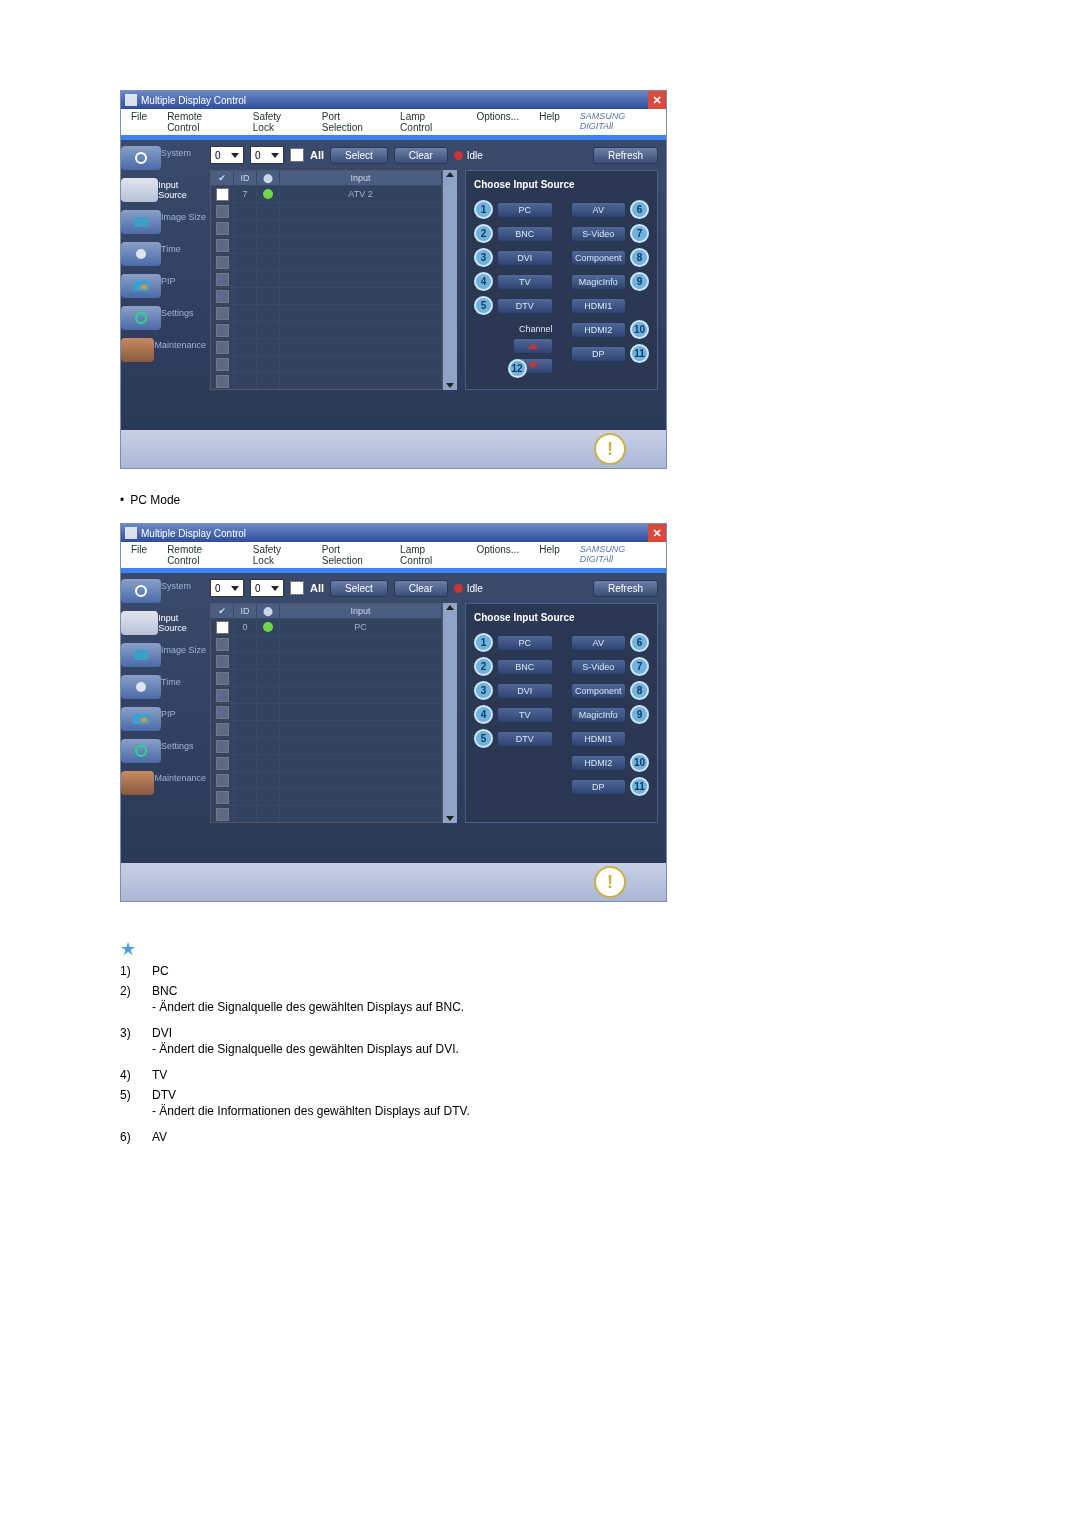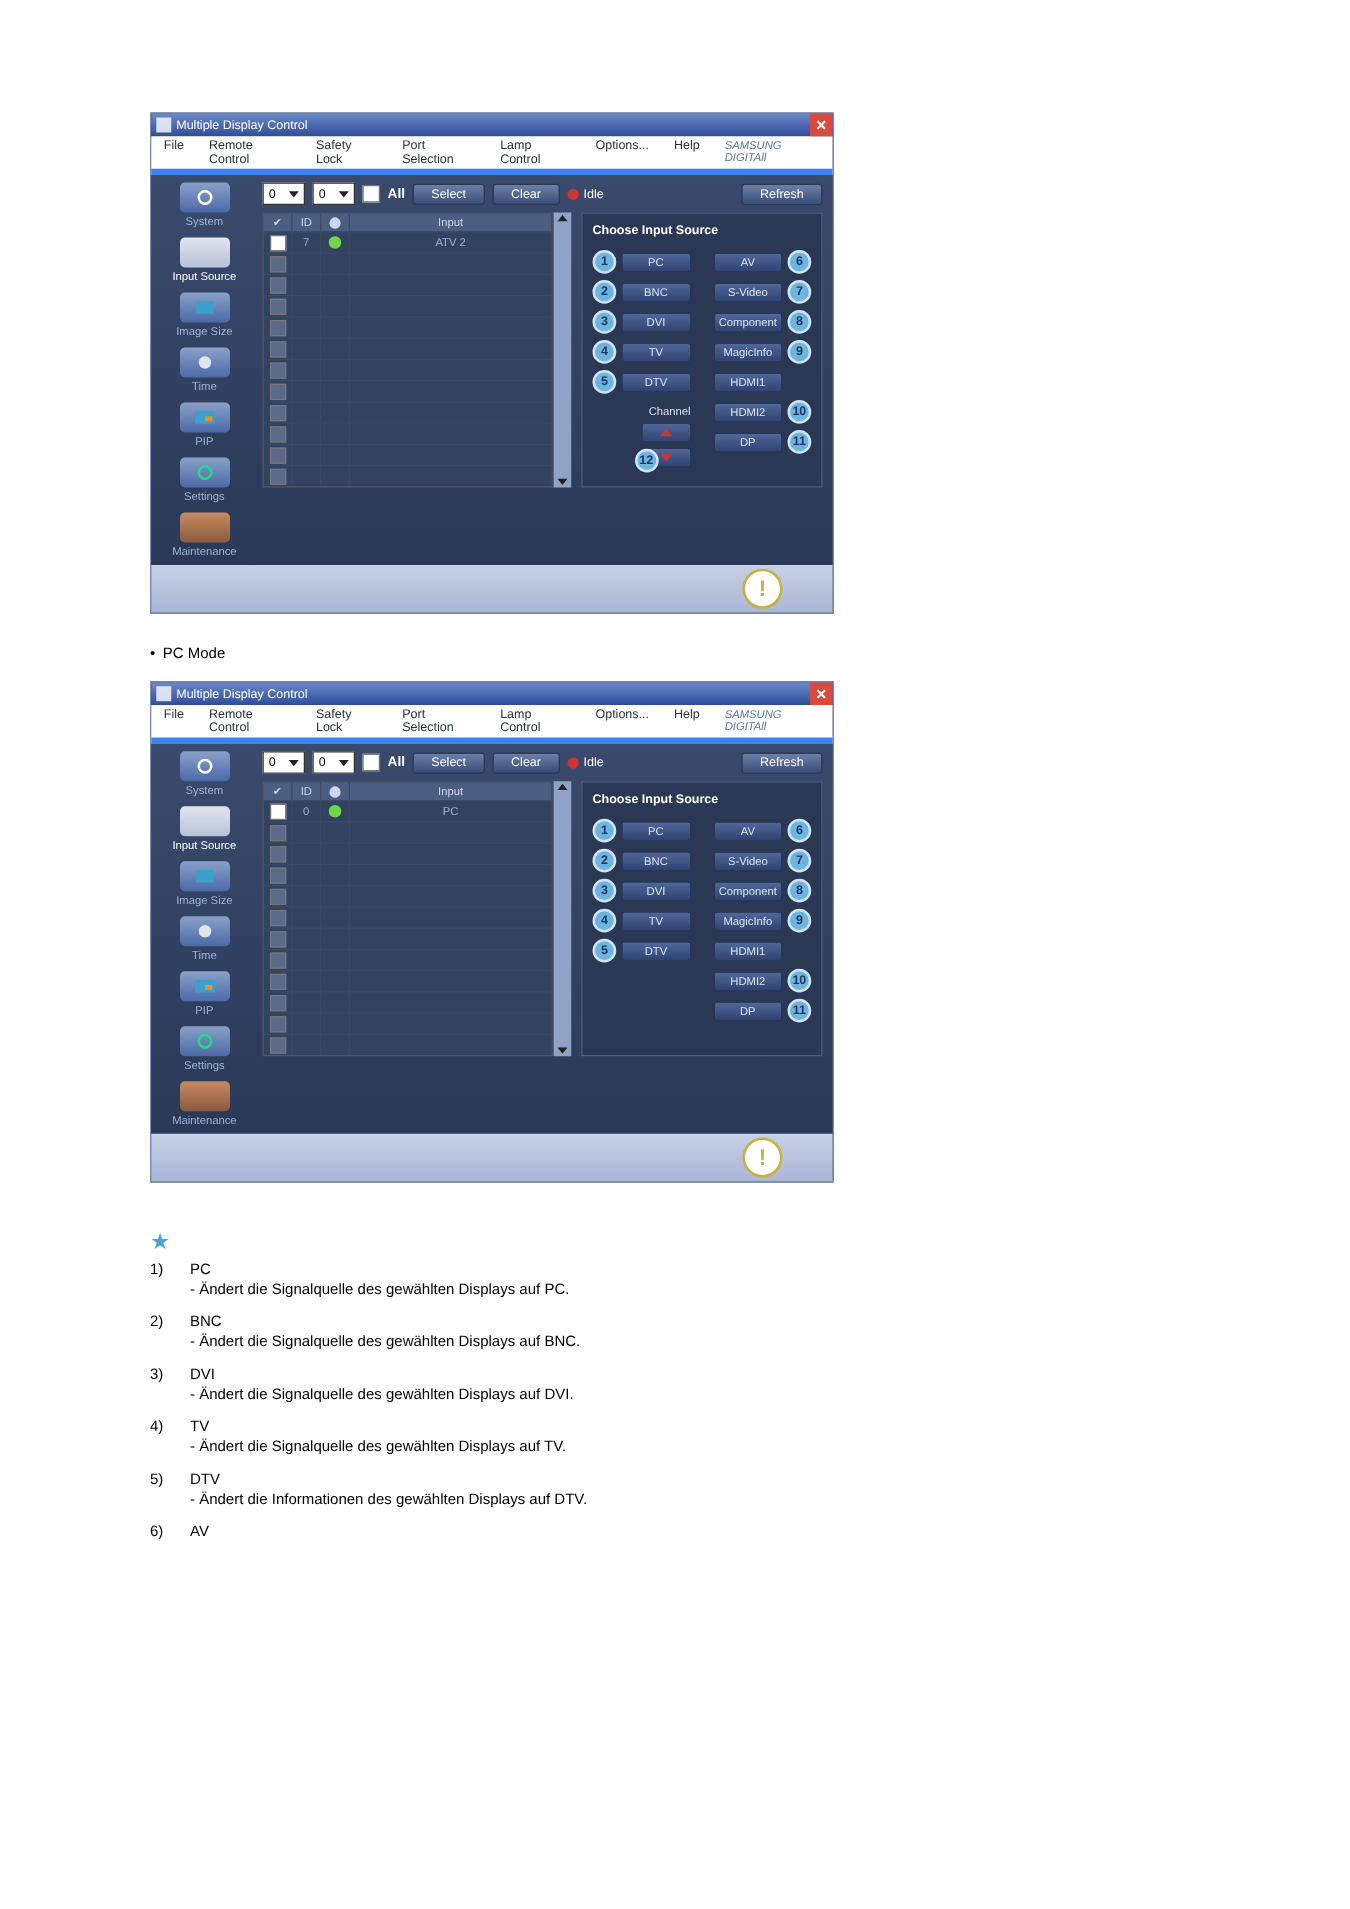--- a/index.html
+++ b/index.html
@@ -9,21 +9,21 @@
   .titlebar{display:flex;align-items:center;justify-content:space-between;height:18px;background:linear-gradient(#6b89c8,#2f4c9a);color:#fff;font-size:10px;padding:0 0 0 4px}
   .titlebar .ti{display:flex;align-items:center;gap:4px}
   .titlebar .appicon{width:12px;height:12px;background:#fff;opacity:.8}
   .closebtn{width:18px;height:18px;background:#d94a3d;color:#fff;display:flex;align-items:center;justify-content:center;font-size:11px;font-weight:bold}
   .menubar{display:flex;gap:0;background:#ffffff;border-bottom:5px solid #3b82f6}
   .menubar .mi{padding:2px 10px;font-size:10px;color:#233}
   .menubar .brand{margin-left:auto;padding:2px 10px;font-size:9px;color:#5a73a8;font-style:italic}
   .client{display:flex;background:linear-gradient(#3a4a6c,#2b3958);min-height:290px}
   
   .sidebar{width:85px;display:flex;flex-direction:column;align-items:center;padding:6px 0;gap:8px}
-  .navitem{display:flex;flex-direction:column;align-items:center;width:100%}
+  .navitem{display:flex;flex-direction:row;width:100%}
   .navicon{width:40px;height:24px;border-radius:4px;background:linear-gradient(#8aa0c8,#4a6aa8);display:flex;align-items:center;justify-content:center}
   .navicon svg{display:block}
   .navlabel{font-size:9px;color:#9db4d8;margin-top:2px}
   .navlabel.active{color:#fff}
   
   .main{flex:1;display:flex;flex-direction:column;padding:6px 8px 6px 4px;gap:6px}
   .toolbar{display:flex;align-items:center;gap:6px}
   .spin{width:34px;height:18px;background:#fff;border:1px solid #333;font-size:10px;padding:0 4px;box-sizing:border-box;display:flex;align-items:center;justify-content:space-between}
   .caret{width:0;height:0;border-left:4px solid transparent;border-right:4px solid transparent;border-top:5px solid #222}
   .chk{width:12px;height:12px;border:1px solid #777;background:#fff;display:inline-block}
@@ -630,42 +630,40 @@
 </div>
 
 <div class="legend">
   <div class="starrow">
     <div class="star">★</div>
   </div>
   <div class="item">
     <div class="num">1)</div>
     <div class="itembody">
       <div class="itemtitle">PC</div>
-      <div class="itemdesc">- Ändert die Signalquelle des gewählten Displays auf PC.</div>
     </div>
   </div>
   <div class="item">
     <div class="num">2)</div>
     <div class="itembody">
       <div class="itemtitle">BNC</div>
       <div class="itemdesc">- Ändert die Signalquelle des gewählten Displays auf BNC.</div>
     </div>
   </div>
   <div class="item">
     <div class="num">3)</div>
     <div class="itembody">
       <div class="itemtitle">DVI</div>
       <div class="itemdesc">- Ändert die Signalquelle des gewählten Displays auf DVI.</div>
     </div>
   </div>
   <div class="item">
     <div class="num">4)</div>
     <div class="itembody">
       <div class="itemtitle">TV</div>
-      <div class="itemdesc">- Ändert die Signalquelle des gewählten Displays auf TV.</div>
     </div>
   </div>
   <div class="item">
     <div class="num">5)</div>
     <div class="itembody">
       <div class="itemtitle">DTV</div>
       <div class="itemdesc">- Ändert die Informationen des gewählten Displays auf DTV.</div>
     </div>
   </div>
   <div class="item">

